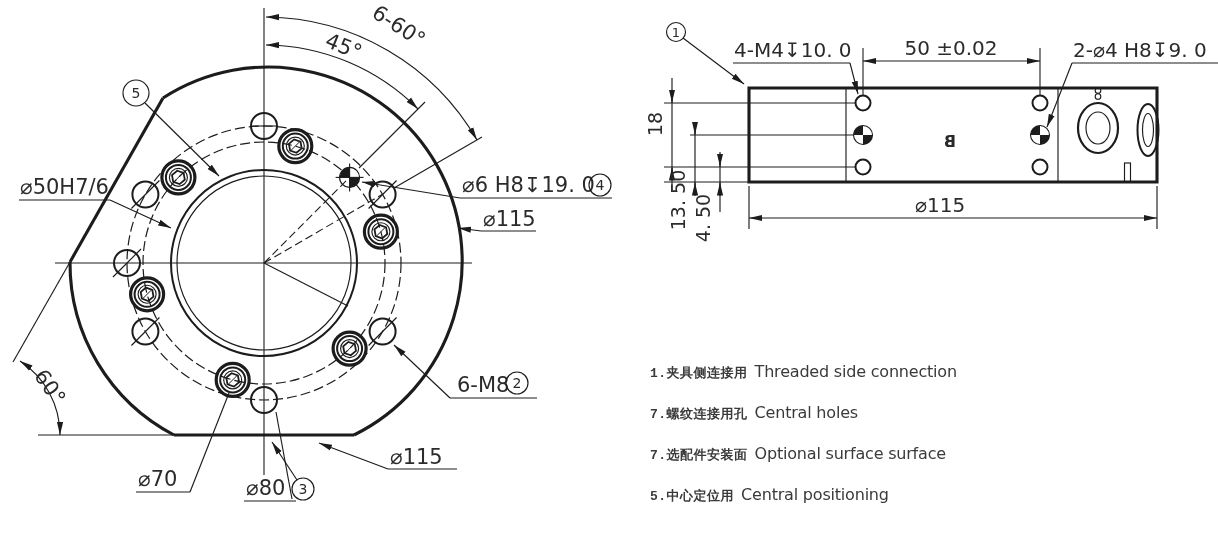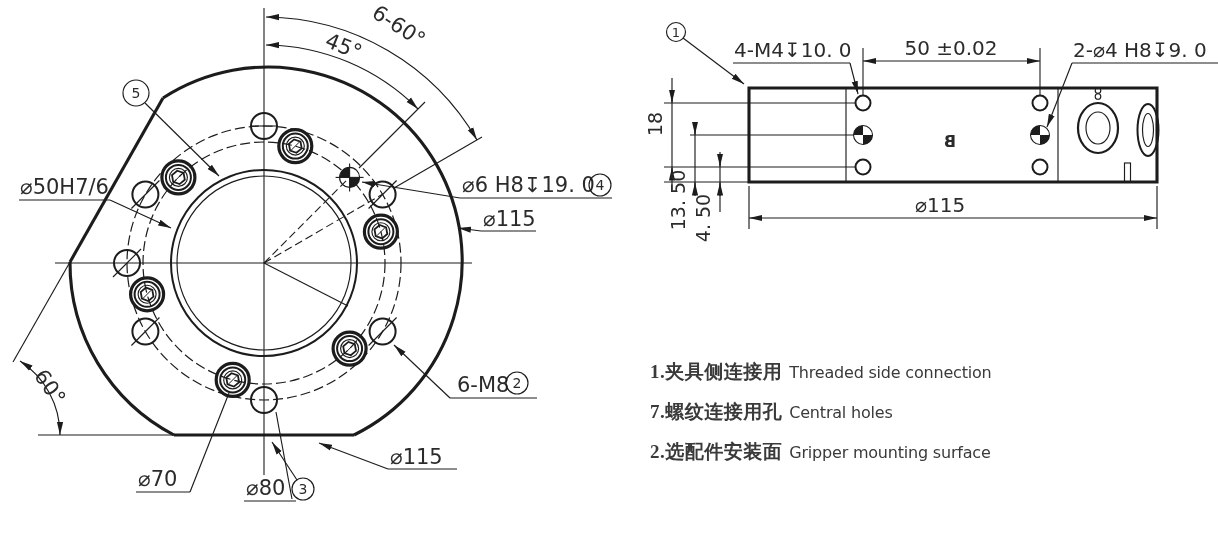--- a/index.html
+++ b/index.html
@@ -19,22 +19,22 @@
   text { fill:var(--text); }
   .lbl   { font-size:21px; }
   .lbl-s { font-size:20px; }
   .dimv  { font-size:19px; }
   .cnum  { font-size:14px; }
   .cnum-s{ font-size:13px; }
   .bmark { font-size:16px; font-weight:bold; }
 
   .legend { position:absolute; left:650px; top:360px; color:var(--legend); }
   .legend-row { margin-bottom:15px; white-space:nowrap; line-height:24px; }
-  .legend-cn { font-size:19px; font-weight:600; letter-spacing:0.5px;
-               font-family:Liberation Serif, serif; }
+  .legend-cn { font-size:13px; font-weight:600; letter-spacing:0.5px;
+               font-family:Liberation Mono, monospace; }
   .legend-en { font-size:16px; font-weight:500; margin-left:7px; letter-spacing:-0.2px; }
 </style>
 </head>
 <body>
 
 <div class="stage">
 
 <svg width="1218" height="558" viewBox="0 0 1218 558">
   <defs>
     <marker id="ar" markerWidth="14" markerHeight="8" refX="13" refY="4" orient="auto" markerUnits="userSpaceOnUse">
@@ -326,17 +326,20 @@
 </svg>
 
   <div class="legend">
     <div class="legend-row">
       <span class="legend-cn">1.夹具侧连接用</span><span class="legend-en">Threaded side connection</span>
     </div>
     <div class="legend-row">
       <span class="legend-cn">7.螺纹连接用孔</span><span class="legend-en">Central holes</span>
     </div>
     <div class="legend-row">
-      <span class="legend-cn">2.选配件安装面</span><span class="legend-en">Gripper mounting surface</span>
+      <span class="legend-cn">7.选配件安装面</span><span class="legend-en">Optional surface surface</span>
+    </div>
+    <div class="legend-row">
+      <span class="legend-cn">5.中心定位用</span><span class="legend-en">Central positioning</span>
     </div>
   </div>
 
 </div>
 
 </body></html>

